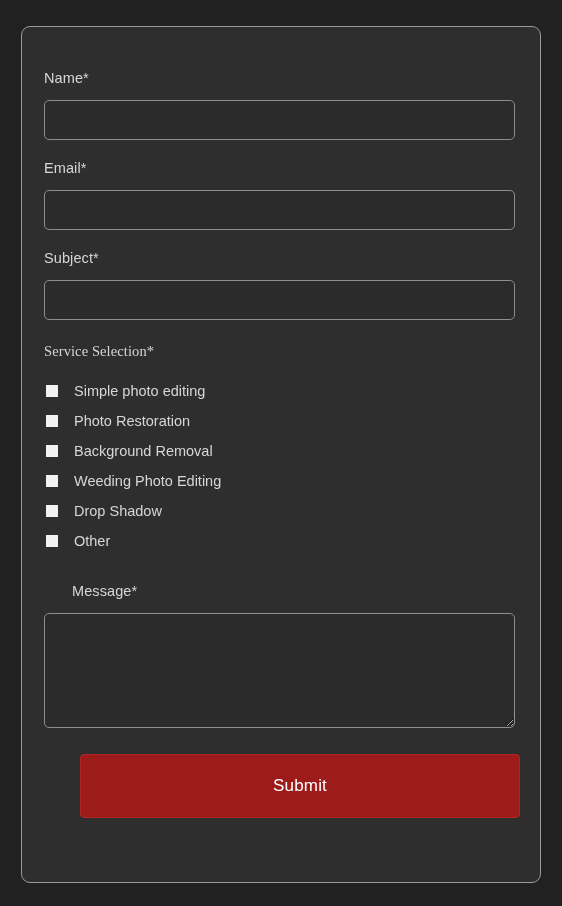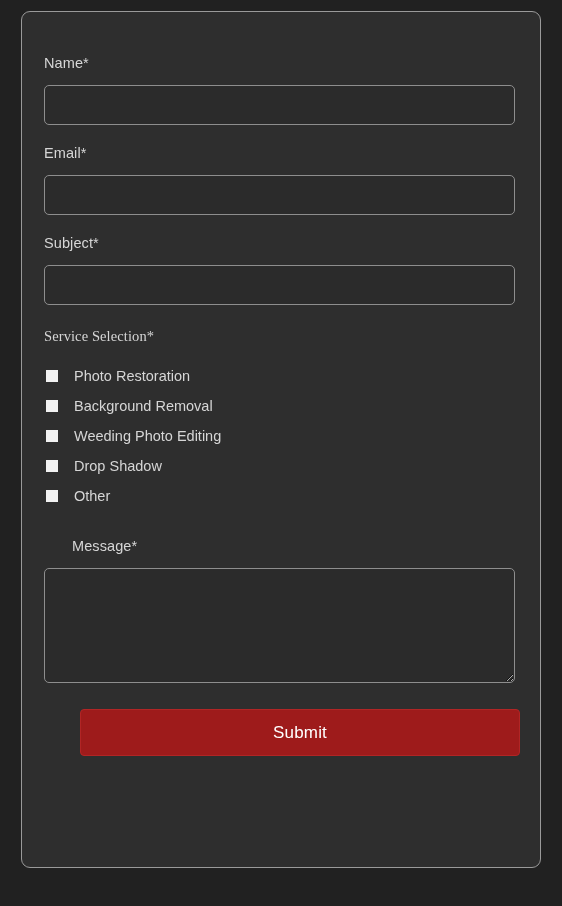--- a/index.html
+++ b/index.html
@@ -15,21 +15,21 @@
   .page {
     position: relative;
     width: 562px;
     height: 906px;
     background: #212121;
   }
 
   .form-card {
     position: absolute;
     left: 21px;
-    top: 11px;
+    top: 26px;
     width: 520px;
     height: 857px;
     background: #2e2e2e;
     border: 1px solid #9a9a9a;
     border-radius: 9px;
   }
 
   .form-inner {
     padding: 42px 28px 0 22px;
   }
@@ -107,21 +107,21 @@
   .message-area::placeholder { color: #7d7d7d; }
 
   .submit-wrap {
     margin-top: 26px;
     padding-left: 36px;
   }
 
   .submit-button {
     display: block;
     width: 440px;
-    height: 47px;
+    height: 64px;
     background: #9e1b1b;
     border: 1px solid #b12525;
     border-radius: 4px;
     color: #ffffff;
     font-family: "Liberation Sans", sans-serif;
     font-size: 17px;
     letter-spacing: 0.2px;
     cursor: pointer;
   }
 </style>
@@ -144,20 +144,24 @@
       </div>
 
       <div class="field-block">
         <label class="field-label">Subject*</label>
         <input class="text-input" type="text" placeholder="" style="">
       </div>
 
       <div class="services-block">
         <span class="field-label">Service Selection*</span>
 
+        <div class="checkbox-row">
+          <span class="checkbox-box"></span>
+          <span class="checkbox-label">Simple photo editing</span>
+        </div>
 
         <div class="checkbox-row">
           <span class="checkbox-box"></span>
           <span class="checkbox-label">Photo Restoration</span>
         </div>
 
         <div class="checkbox-row">
           <span class="checkbox-box"></span>
           <span class="checkbox-label">Background Removal</span>
         </div>

